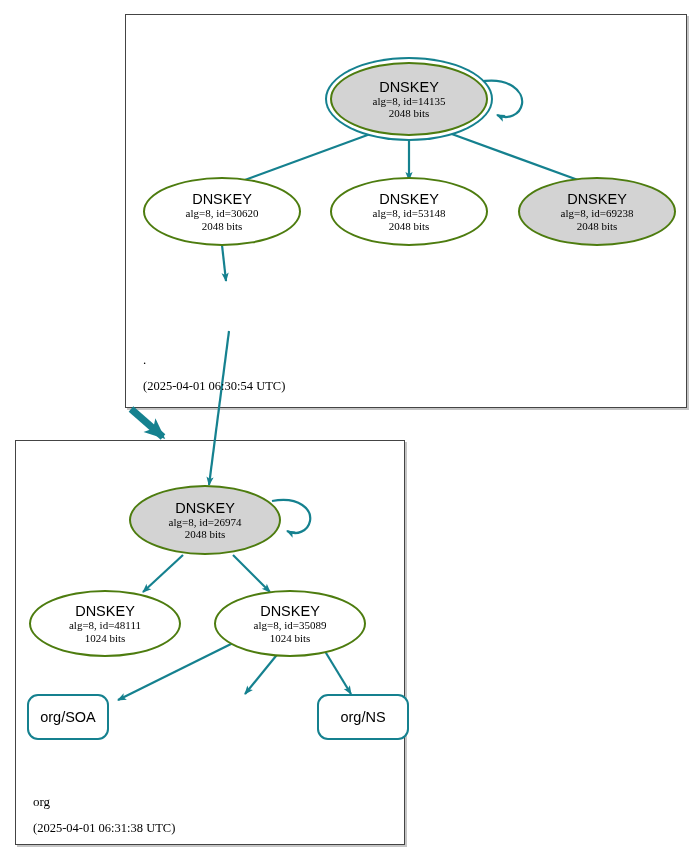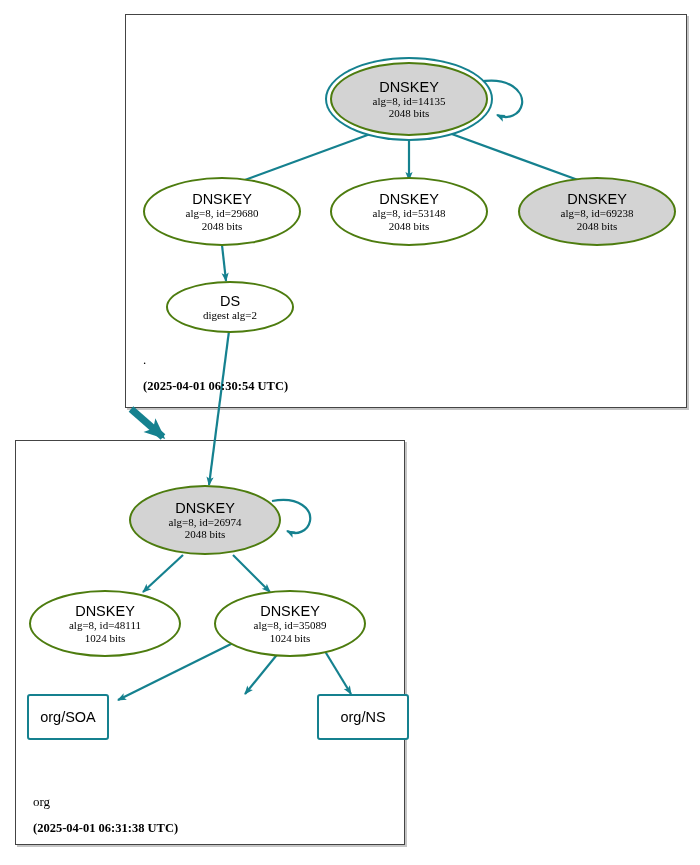--- a/index.html
+++ b/index.html
@@ -36,21 +36,20 @@
     font-size: 13px;
     color: #000000;
     white-space: nowrap;
   }
   .zone-time {
     position: absolute;
     font-family: "Liberation Serif", serif;
     font-size: 12.5px;
     color: #000000;
     white-space: nowrap;
-    font-weight: bold;
   }
   .node {
     position: absolute;
     display: flex;
     flex-direction: column;
     align-items: center;
     justify-content: center;
     text-align: center;
     box-sizing: border-box;
     line-height: 1.12;
@@ -60,21 +59,21 @@
     border: 2px solid #4d7c0f;
     background: #ffffff;
   }
   .ellipse.shaded { background: #d3d3d3; }
   .ellipse.anchor {
     box-shadow: 0 0 0 3px #ffffff, 0 0 0 5px #15818f;
   }
   .rrset-box {
     border: 2px solid #15818f;
     background: #ffffff;
-    border-radius: 3px;
+    border-radius: 11px;
   }
   .n-title {
     font-family: "Liberation Sans", sans-serif;
     font-size: 14.5px;
     color: #000000;
   }
   .n-sub {
     font-family: "Liberation Serif", serif;
     font-size: 11px;
     color: #000000;
@@ -133,40 +132,36 @@
   </svg>
 
   <div class="node ellipse shaded anchor" style="left:330px; top:62px; width:158px; height:74px;">
     <div class="n-title">DNSKEY</div>
     <div class="n-sub">alg=8, id=14135</div>
     <div class="n-sub">2048 bits</div>
   </div>
 
   <div class="node ellipse" style="left:143px; top:177px; width:158px; height:69px;">
     <div class="n-title">DNSKEY</div>
-    <div class="n-sub">alg=8, id=29680</div>
+    <div class="n-sub">alg=8, id=30620</div>
     <div class="n-sub">2048 bits</div>
   </div>
 
   <div class="node ellipse" style="left:330px; top:177px; width:158px; height:69px;">
     <div class="n-title">DNSKEY</div>
     <div class="n-sub">alg=8, id=53148</div>
     <div class="n-sub">2048 bits</div>
   </div>
 
   <div class="node ellipse shaded" style="left:518px; top:177px; width:158px; height:69px;">
     <div class="n-title">DNSKEY</div>
     <div class="n-sub">alg=8, id=69238</div>
     <div class="n-sub">2048 bits</div>
   </div>
 
-  <div class="node ellipse" style="left:166px; top:281px; width:128px; height:52px;">
-    <div class="n-title">DS</div>
-    <div class="n-sub">digest alg=2</div>
-  </div>
 
   <div class="zone-label" style="left:143px; top:352px;">.</div>
   <div class="zone-time" style="left:143px; top:379px;">(2025-04-01 06:30:54 UTC)</div>
 
   <div class="node ellipse shaded" style="left:129px; top:485px; width:152px; height:70px;">
     <div class="n-title">DNSKEY</div>
     <div class="n-sub">alg=8, id=26974</div>
     <div class="n-sub">2048 bits</div>
   </div>
 

